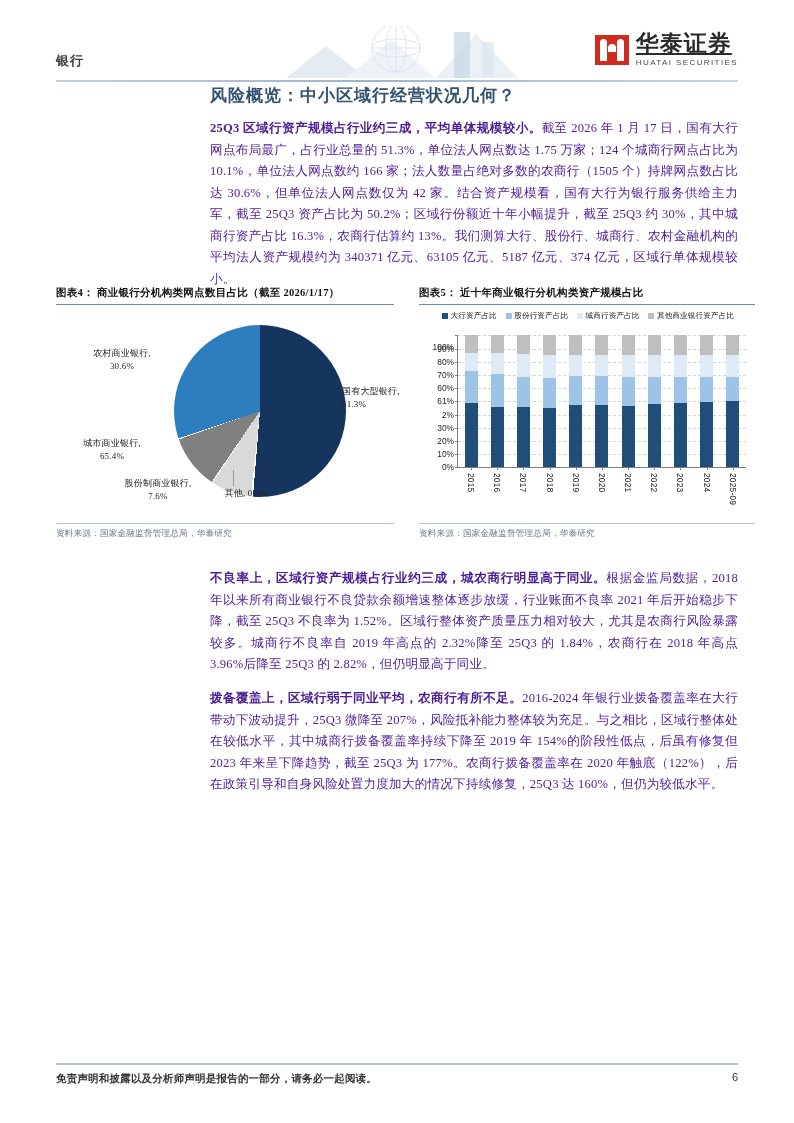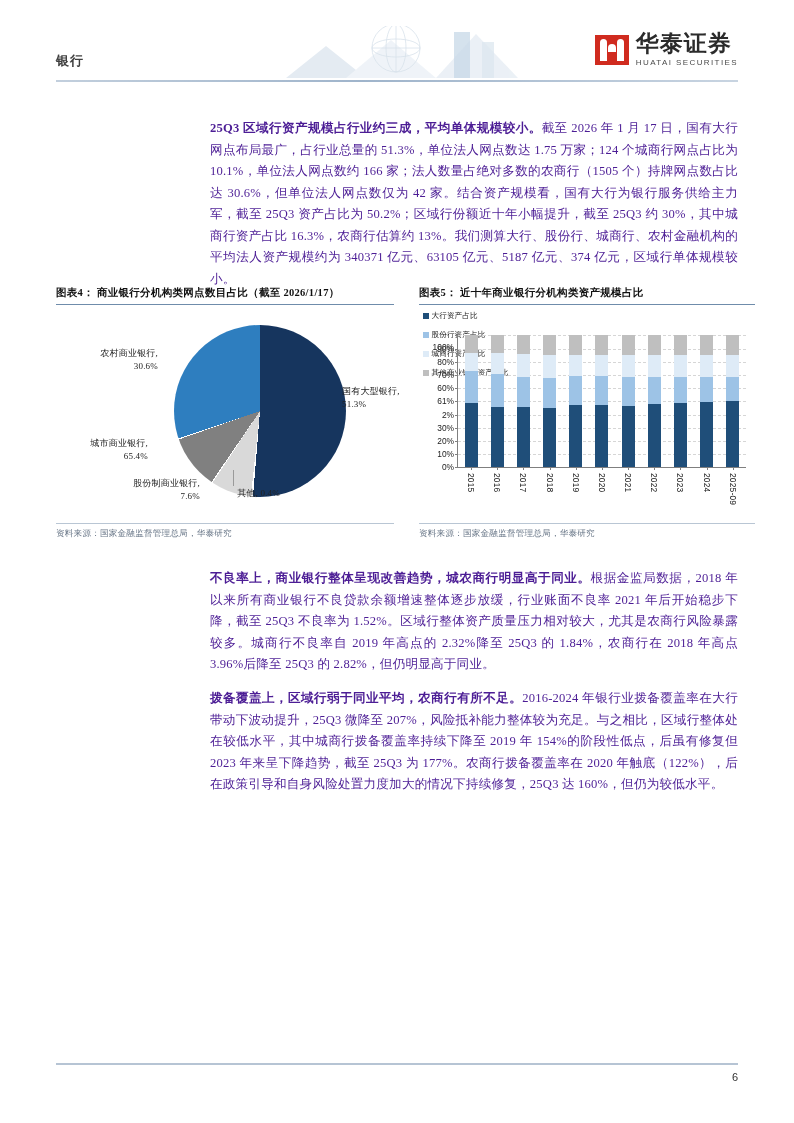--- a/index.html
+++ b/index.html
@@ -78,20 +78,21 @@
   .logo-mark .m3 { left: 13px; top: 9px;  width: 8px; height: 8px; border-radius: 4px 4px 0 0; }
   .logo-mark .v1 { left: 5px;  top: 12px; width: 7px; height: 14px; }
   .logo-mark .v2 { left: 22px; top: 12px; width: 7px; height: 14px; }
   .logo-text { display: flex; flex-direction: column; line-height: 1; }
   .logo-cn {
     font-size: 23px;
     font-weight: bold;
     color: #2b2b2b;
     letter-spacing: 1px;
     font-family: "Liberation Serif", "DejaVu Serif", serif;
+    text-decoration: underline;
   }
   .logo-en {
     font-size: 8px;
     color: #4a4a4a;
     letter-spacing: 1.4px;
     margin-top: 4px;
     font-family: "Liberation Sans", sans-serif;
   }
 
   
@@ -176,21 +177,21 @@
       #808080 214.3deg 250.66deg,
       #ffffff 250.66deg 251.5deg,
       #2e7ebf 251.5deg 361deg
     );
   }
   .pie-lbl {
     position: absolute;
     font-size: 9px;
     color: #222;
     line-height: 13px;
-    text-align: right;
+    text-align: center;
     letter-spacing: 0.2px;
   }
   .pie-lbl-big   { left: 286px; top: 80px;  width: 66px; text-align: left; }
   .pie-lbl-rural { left: 30px;  top: 42px;  width: 72px; }
   .pie-lbl-city  { left: 20px;  top: 132px; width: 72px; }
   .pie-lbl-joint { left: 60px;  top: 172px; width: 84px; }
   .pie-lbl-other { left: 156px; top: 182px; width: 68px; }
   .pie-leader {
     position: absolute;
     background: #9a9a9a;
@@ -202,21 +203,20 @@
     position: absolute;
     left: 4px;
     top: 6px;
     width: 330px;
     display: flex;
     justify-content: center;
     gap: 9px;
     font-size: 7.6px;
     color: #222;
     letter-spacing: 0.1px;
-    flex-direction: column;
   }
   .lg-item { display: flex; align-items: center; gap: 2.5px; white-space: nowrap; }
   .lg-box { width: 6px; height: 6px; display: inline-block; }
 
   .plot {
     position: absolute;
     left: 38px;
     top: 30px;
     width: 288px;
     height: 132px;
@@ -348,20 +348,21 @@
           <i class="v2"></i>
       </span>
       <span class="logo-text">
         <span class="logo-cn">华泰证券</span>
         <span class="logo-en">HUATAI SECURITIES</span>
       </span>
     </div>
   </div>
   <div class="header-rule"></div>
 
+  <div class="section-title">风险概览：中小区域行经营状况几何？</div>
 
   <div class="para" id="para-1">
     <b>25Q3 区域行资产规模占行业约三成，平均单体规模较小。</b><span>截至 2026 年 1 月 17 日，国有大行网点布局最广，占行业总量的 51.3%，单位法人网点数达 1.75 万家；124 个城商行网点占比为 10.1%，单位法人网点数约 166 家；法人数量占绝对多数的农商行（1505 个）持牌网点数占比达 30.6%，但单位法人网点数仅为 42 家。结合资产规模看，国有大行为银行服务供给主力军，截至 25Q3 资产占比为 50.2%；区域行份额近十年小幅提升，截至 25Q3 约 30%，其中城商行资产占比 16.3%，农商行估算约 13%。我们测算大行、股份行、城商行、农村金融机构的平均法人资产规模约为 340371 亿元、63105 亿元、5187 亿元、374 亿元，区域行单体规模较小。</span>
   </div>
 
   <div class="exhibit" id="exhibit-4">
     <div class="ex-caption">
       <span>图表4：</span>
       <span>商业银行分机构类网点数目占比（截至 2026/1/17）</span>
     </div>
@@ -534,23 +535,24 @@
             </div>
           </div>
         </div>
     </div>
 
     <div class="ex-rule-bot"></div>
     <div class="ex-source">资料来源：国家金融监督管理总局，华泰研究</div>
   </div>
 
   <div class="para" id="para-2">
-    <b>不良率上，商业银行整体呈现改善趋势，城农商行明显高于同业。</b><span>根据金监局数据，2018 年以来所有商业银行不良贷款余额增速整体逐步放缓，行业账面不良率 2021 年后开始稳步下降，截至 25Q3 不良率为 1.52%。区域行整体资产质量压力相对较大，尤其是农商行风险暴露较多。城商行不良率自 2019 年高点的 2.32%降至 25Q3 的 1.84%，农商行在 2018 年高点 3.96%后降至 25Q3 的 2.82%，但仍明显高于同业。</span>
+    <b>不良率上，区域行资产规模占行业约三成，城农商行明显高于同业。</b><span>根据金监局数据，2018 年以来所有商业银行不良贷款余额增速整体逐步放缓，行业账面不良率 2021 年后开始稳步下降，截至 25Q3 不良率为 1.52%。区域行整体资产质量压力相对较大，尤其是农商行风险暴露较多。城商行不良率自 2019 年高点的 2.32%降至 25Q3 的 1.84%，农商行在 2018 年高点 3.96%后降至 25Q3 的 2.82%，但仍明显高于同业。</span>
   </div>
 
   <div class="para" id="para-3">
     <b>拨备覆盖上，区域行弱于同业平均，农商行有所不足。</b><span>2016-2024 年银行业拨备覆盖率在大行带动下波动提升，25Q3 微降至 207%，风险抵补能力整体较为充足。与之相比，区域行整体处在较低水平，其中城商行拨备覆盖率持续下降至 2019 年 154%的阶段性低点，后虽有修复但 2023 年来呈下降趋势，截至 25Q3 为 177%。农商行拨备覆盖率在 2020 年触底（122%），后在政策引导和自身风险处置力度加大的情况下持续修复，25Q3 达 160%，但仍为较低水平。</span>
   </div>
 
   <div class="footer-rule"></div>
+  <div class="footer-note">免责声明和披露以及分析师声明是报告的一部分，请务必一起阅读。</div>
   <div class="footer-page">6</div>
 
 </div>
 
 </body></html>

